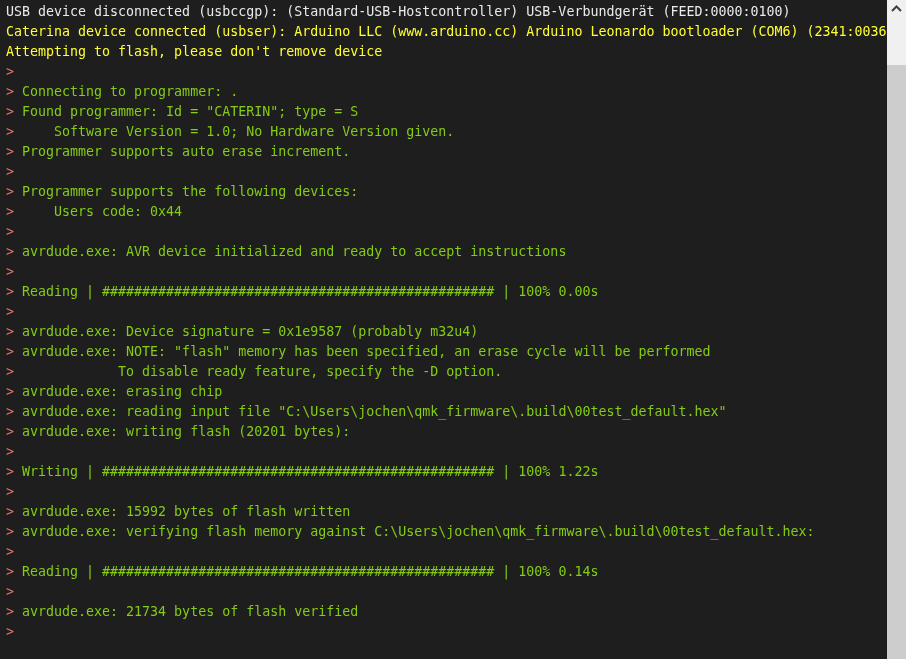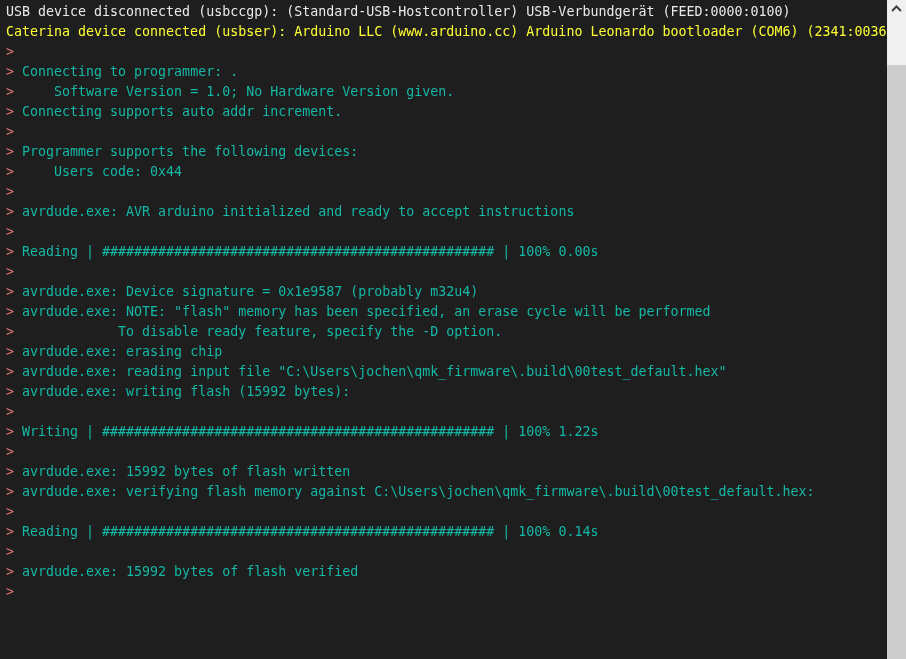--- a/index.html
+++ b/index.html
@@ -39,21 +39,21 @@
     letter-spacing: 0px;
     white-space: pre;
     color: #e8e8e8;
   }
   .line.c-white   { color: #eaeaea; }
   .line.c-yellow  { color: #ffff33; }
   .prompt-mark {
     color: #e8776f;
   }
   .body-text {
-    color: #14b8a6;
+    color: #84cc16;
   }
   
   .scrollbar {
     position: absolute;
     right: 0;
     top: 0;
     width: 20px;
     height: 659px;
     background: #cdcdcd;
     border-left: 1px solid #1e1e1e;
@@ -89,47 +89,49 @@
   }
 </style>
 </head>
 <body>
 
 <div class="terminal">
 
   <div class="console-output" id="console-output">
       <div class="line c-white"><span>USB device disconnected (usbccgp): (Standard-USB-Hostcontroller) USB-Verbundgerät (FEED:0000:0100)</span></div>
       <div class="line c-yellow"><span>Caterina device connected (usbser): Arduino LLC (www.arduino.cc) Arduino Leonardo bootloader (COM6) (2341:0036:0001) [COM6]</span></div>
+      <div class="line c-yellow"><span>Attempting to flash, please don't remove device</span></div>
       <div class="line c-white"><span class="prompt-mark">&gt; </span><span class="body-text"></span></div>
       <div class="line c-white"><span class="prompt-mark">&gt; </span><span class="body-text">Connecting to programmer: .</span></div>
+      <div class="line c-white"><span class="prompt-mark">&gt; </span><span class="body-text">Found programmer: Id = "CATERIN"; type = S</span></div>
       <div class="line c-white"><span class="prompt-mark">&gt; </span><span class="body-text">    Software Version = 1.0; No Hardware Version given.</span></div>
-      <div class="line c-white"><span class="prompt-mark">&gt; </span><span class="body-text">Connecting supports auto addr increment.</span></div>
+      <div class="line c-white"><span class="prompt-mark">&gt; </span><span class="body-text">Programmer supports auto erase increment.</span></div>
       <div class="line c-white"><span class="prompt-mark">&gt; </span><span class="body-text"></span></div>
       <div class="line c-white"><span class="prompt-mark">&gt; </span><span class="body-text">Programmer supports the following devices:</span></div>
       <div class="line c-white"><span class="prompt-mark">&gt; </span><span class="body-text">    Users code: 0x44</span></div>
       <div class="line c-white"><span class="prompt-mark">&gt; </span><span class="body-text"></span></div>
-      <div class="line c-white"><span class="prompt-mark">&gt; </span><span class="body-text">avrdude.exe: AVR arduino initialized and ready to accept instructions</span></div>
+      <div class="line c-white"><span class="prompt-mark">&gt; </span><span class="body-text">avrdude.exe: AVR device initialized and ready to accept instructions</span></div>
       <div class="line c-white"><span class="prompt-mark">&gt; </span><span class="body-text"></span></div>
       <div class="line c-white"><span class="prompt-mark">&gt; </span><span class="body-text">Reading | ################################################# | 100% 0.00s</span></div>
       <div class="line c-white"><span class="prompt-mark">&gt; </span><span class="body-text"></span></div>
       <div class="line c-white"><span class="prompt-mark">&gt; </span><span class="body-text">avrdude.exe: Device signature = 0x1e9587 (probably m32u4)</span></div>
       <div class="line c-white"><span class="prompt-mark">&gt; </span><span class="body-text">avrdude.exe: NOTE: "flash" memory has been specified, an erase cycle will be performed</span></div>
       <div class="line c-white"><span class="prompt-mark">&gt; </span><span class="body-text">            To disable ready feature, specify the -D option.</span></div>
       <div class="line c-white"><span class="prompt-mark">&gt; </span><span class="body-text">avrdude.exe: erasing chip</span></div>
       <div class="line c-white"><span class="prompt-mark">&gt; </span><span class="body-text">avrdude.exe: reading input file "C:\Users\jochen\qmk_firmware\.build\00test_default.hex"</span></div>
-      <div class="line c-white"><span class="prompt-mark">&gt; </span><span class="body-text">avrdude.exe: writing flash (15992 bytes):</span></div>
+      <div class="line c-white"><span class="prompt-mark">&gt; </span><span class="body-text">avrdude.exe: writing flash (20201 bytes):</span></div>
       <div class="line c-white"><span class="prompt-mark">&gt; </span><span class="body-text"></span></div>
       <div class="line c-white"><span class="prompt-mark">&gt; </span><span class="body-text">Writing | ################################################# | 100% 1.22s</span></div>
       <div class="line c-white"><span class="prompt-mark">&gt; </span><span class="body-text"></span></div>
       <div class="line c-white"><span class="prompt-mark">&gt; </span><span class="body-text">avrdude.exe: 15992 bytes of flash written</span></div>
       <div class="line c-white"><span class="prompt-mark">&gt; </span><span class="body-text">avrdude.exe: verifying flash memory against C:\Users\jochen\qmk_firmware\.build\00test_default.hex:</span></div>
       <div class="line c-white"><span class="prompt-mark">&gt; </span><span class="body-text"></span></div>
       <div class="line c-white"><span class="prompt-mark">&gt; </span><span class="body-text">Reading | ################################################# | 100% 0.14s</span></div>
       <div class="line c-white"><span class="prompt-mark">&gt; </span><span class="body-text"></span></div>
-      <div class="line c-white"><span class="prompt-mark">&gt; </span><span class="body-text">avrdude.exe: 15992 bytes of flash verified</span></div>
+      <div class="line c-white"><span class="prompt-mark">&gt; </span><span class="body-text">avrdude.exe: 21734 bytes of flash verified</span></div>
       <div class="line c-white"><span class="prompt-mark">&gt; </span><span class="body-text"></span></div>
     </div>
 
   <div class="scrollbar">
     <div class="sb-thumb"></div>
     <div class="sb-track"></div>
     <div class="sb-arrow-up">
       <span>
         <svg width="11" height="8" viewBox="0 0 11 8">
           <polyline points="1,6 5.5,1.5 10,6" fill="none" stroke="#404040" stroke-width="2"></polyline>

